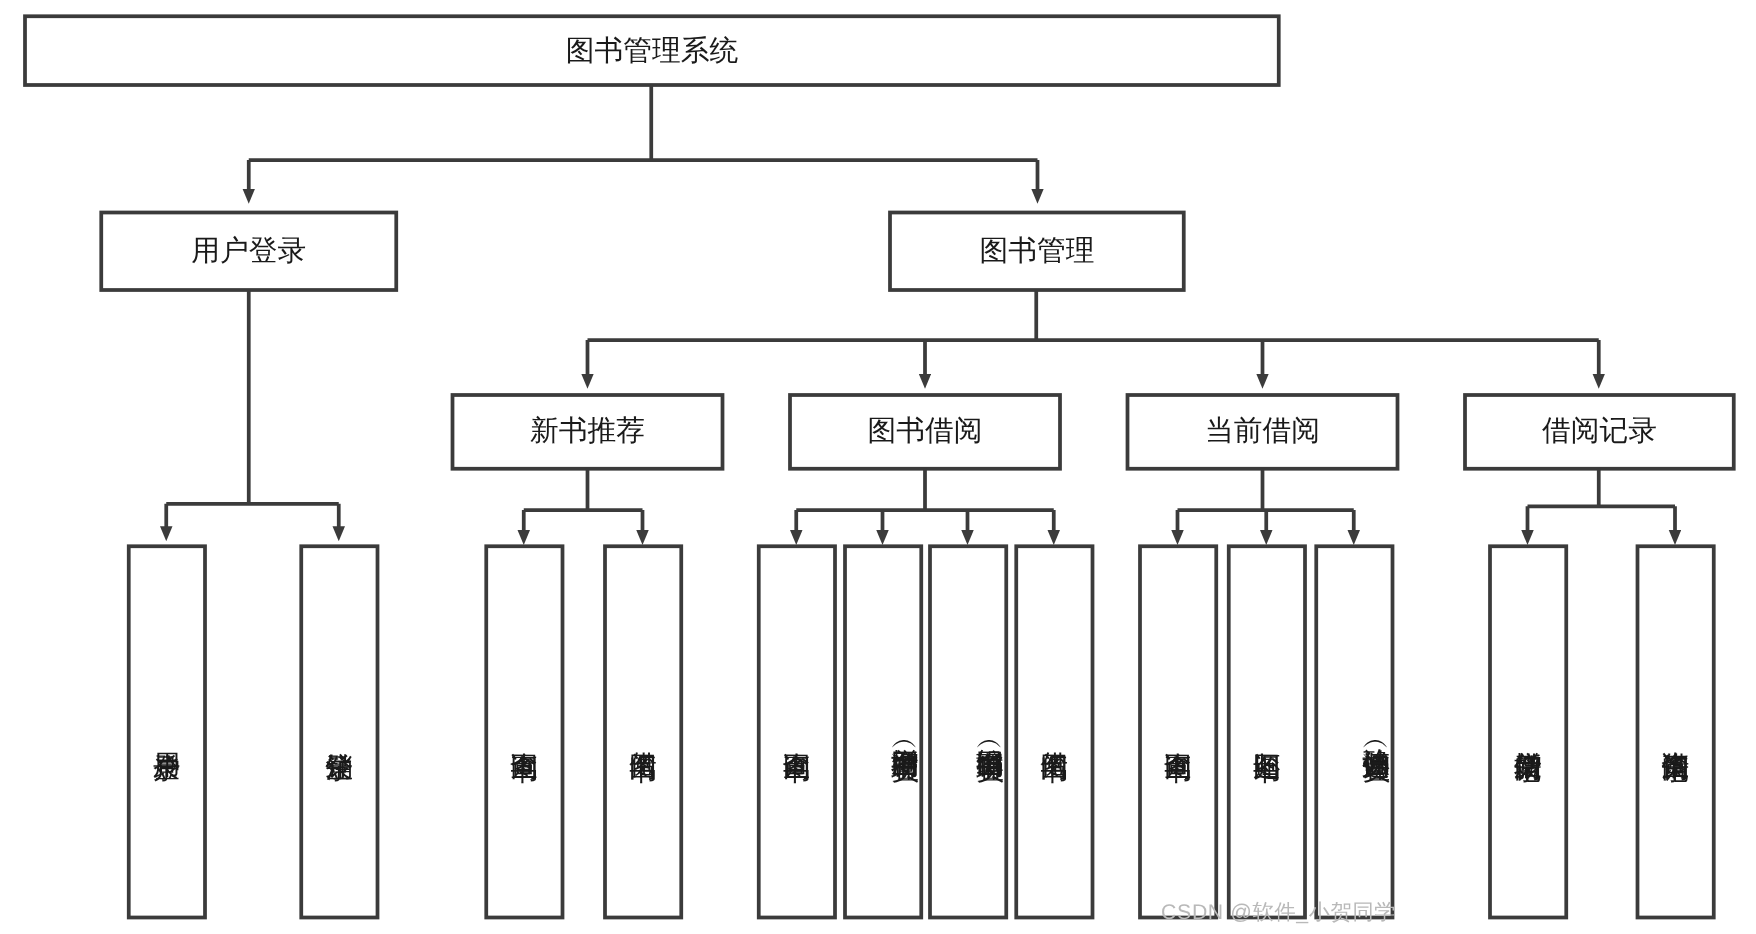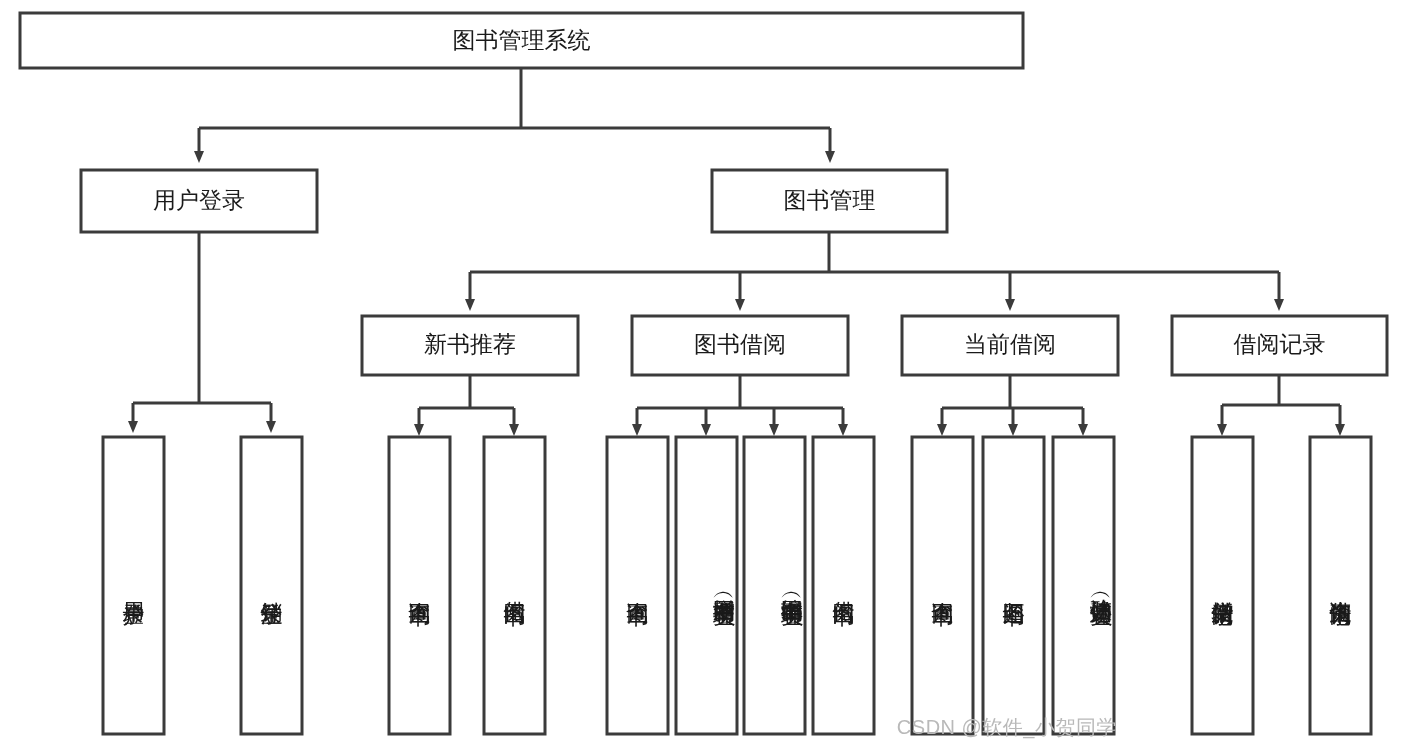--- a/index.html
+++ b/index.html
@@ -59,21 +59,21 @@
     align-items: center;
     justify-content: center;
     white-space: nowrap;
     pointer-events: none;
   }
   .watermark {
     position: absolute;
     right: 12px;
     bottom: 6px;
     font-family: "Liberation Sans", "DejaVu Sans", sans-serif;
-    font-size: 20px;
+    font-size: 17px;
     color: #b9b9b9;
     letter-spacing: 0.5px;
     white-space: nowrap;
   }
 </style>
 </head>
 <body>
 
 <div id="diagram-root">
 

